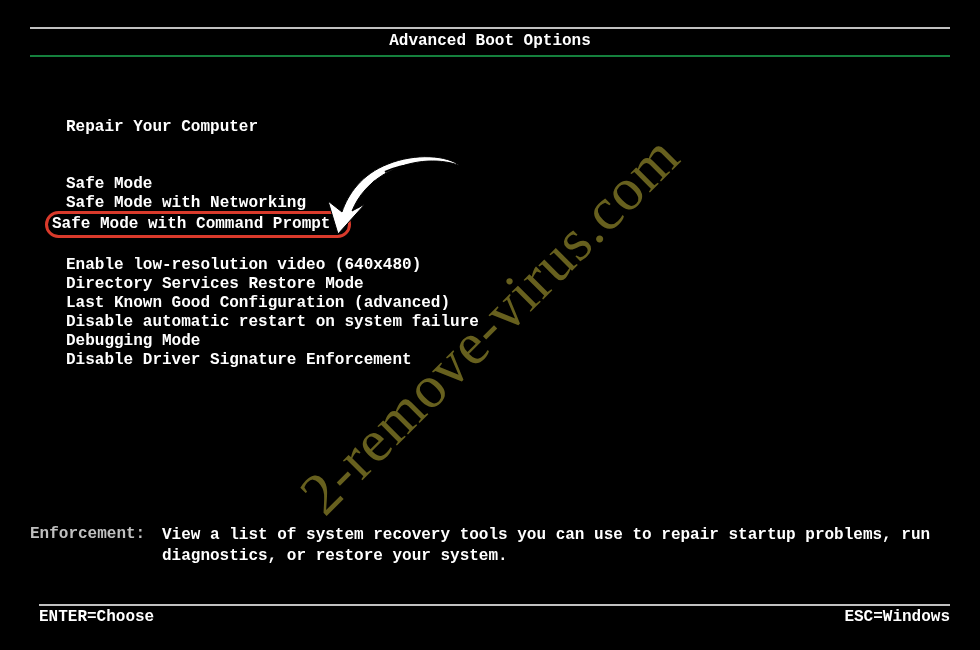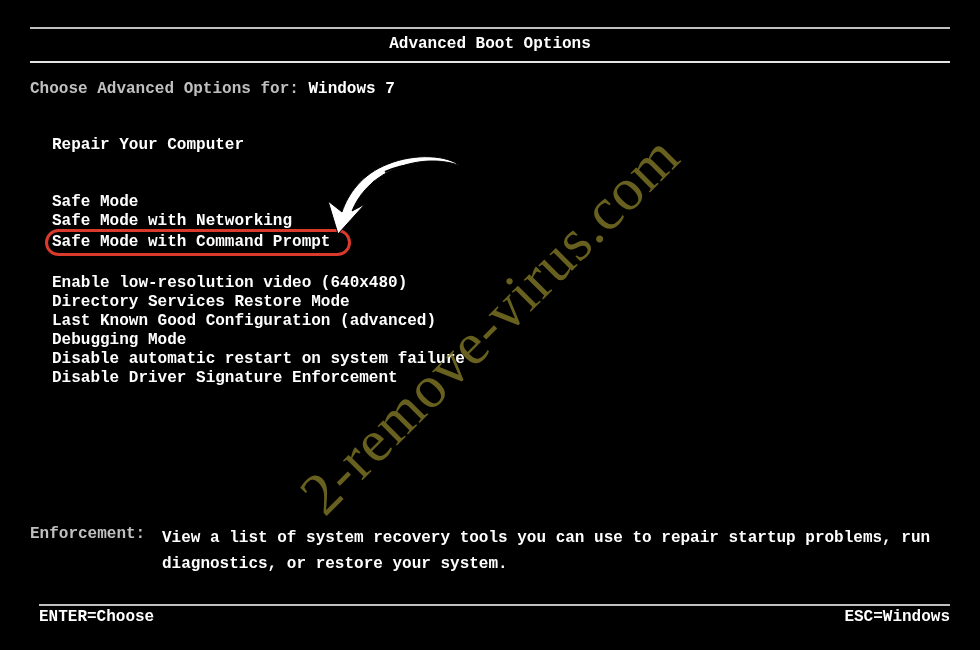--- a/index.html
+++ b/index.html
@@ -16,23 +16,23 @@
       color: #c0c0c0;
       overflow: hidden;
       position: relative;
       font-weight: bold;
     }
     .title-bar {
       position: absolute;
       top: 27px;
       left: 30px;
       right: 30px;
-      height: 36px;
+      height: 30px;
       border-top: 2px solid #c0c0c0;
-      border-bottom: 2px solid #e5e5e5;
+      border-bottom: 2px solid #15803d;
       display: flex;
       justify-content: center;
       align-items: center;
     }
     .title-text {
       color: #fff;
       background: #000;
       padding: 0 8px;
       position: relative;
       top: -1px;
@@ -53,20 +53,21 @@
       color: #c0c0c0;
     }
     .menu-section {
       margin-top: 38px;
       margin-left: 22px;
     }
     .menu-item {
       color: #fff;
       line-height: 19px;
       cursor: default;
+      margin-left: 14px;
     }
     .spacer-lg {
       height: 38px;
     }
     .spacer-md {
       height: 20px;
     }
     .highlighted {
       display: inline-block;
       border: 3px solid #d93a2b;
@@ -83,21 +84,21 @@
       right: 30px;
       display: flex;
     }
     .desc-label {
       color: #c0c0c0;
       width: 132px;
       flex-shrink: 0;
     }
     .desc-text {
       color: #fff;
-      line-height: 26px;
+      line-height: 21px;
     }
     .footer-bar {
       position: absolute;
       bottom: 24px;
       left: 39px;
       right: 30px;
       border-top: 2px solid #c0c0c0;
       padding-top: 2px;
       display: flex;
       justify-content: space-between;
@@ -126,42 +127,39 @@
     }
   </style>
 </head>
 <body>
 
 <div class="title-bar">
   <span class="title-text">Advanced Boot Options</span>
 </div>
 
 <div class="content">
-  <div class="choose-line">
-    <span>Choose Advanced Options for: </span><span class="os-name">Windows 7</span>
-  </div>
 
   <div class="menu-section">
     <div class="menu-item">Repair Your Computer</div>
 
     <div class="spacer-lg"></div>
 
     <div class="menu-item">Safe Mode</div>
     <div class="menu-item">Safe Mode with Networking</div>
     <div>
       <span class="highlighted menu-item">Safe Mode with Command Prompt</span>
     </div>
 
     <div class="spacer-md"></div>
 
     <div class="menu-item">Enable low-resolution video (640x480)</div>
     <div class="menu-item">Directory Services Restore Mode</div>
     <div class="menu-item">Last Known Good Configuration (advanced)</div>
+    <div class="menu-item">Disable automatic restart on system failure</div>
     <div class="menu-item">Debugging Mode</div>
-    <div class="menu-item">Disable automatic restart on system failure</div>
     <div class="menu-item">Disable Driver Signature Enforcement</div>
 
     <div class="spacer-lg"></div>
 
   </div>
 </div>
 
 <div class="description-block">
   <div class="desc-label">Enforcement:</div>
   <div class="desc-text">View a list of system recovery tools you can use to repair startup problems, run diagnostics, or restore your system.</div>

